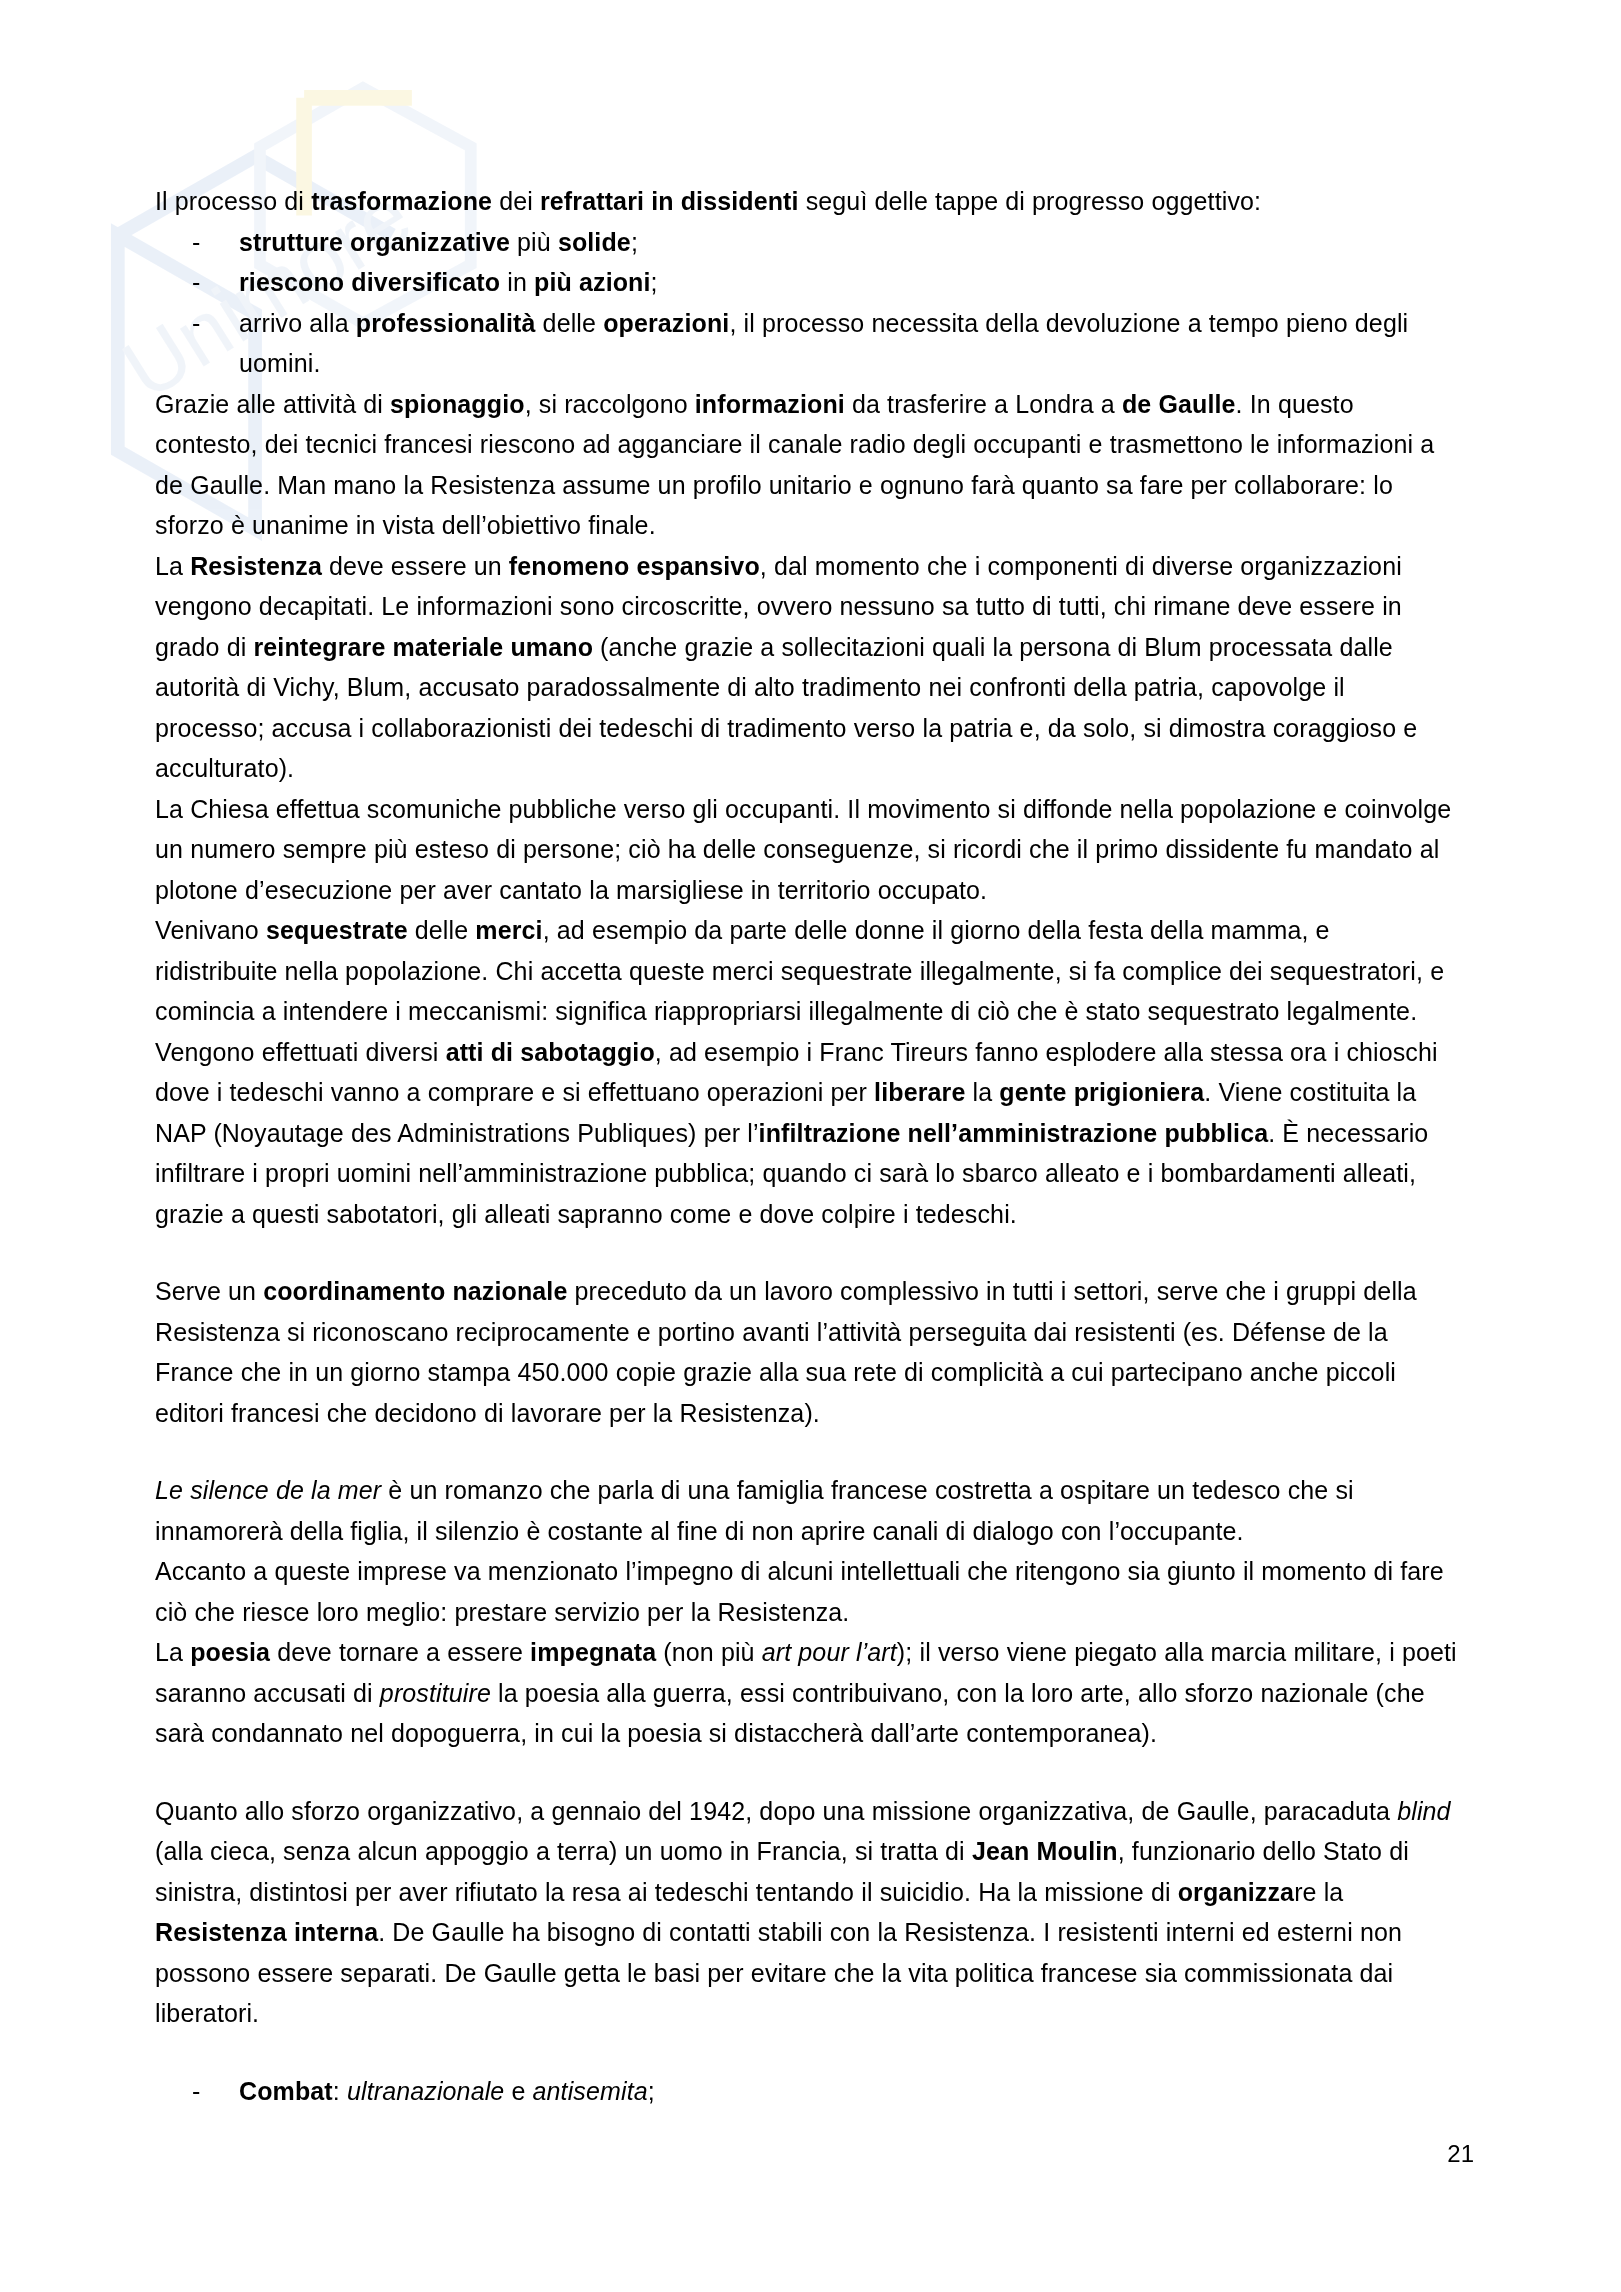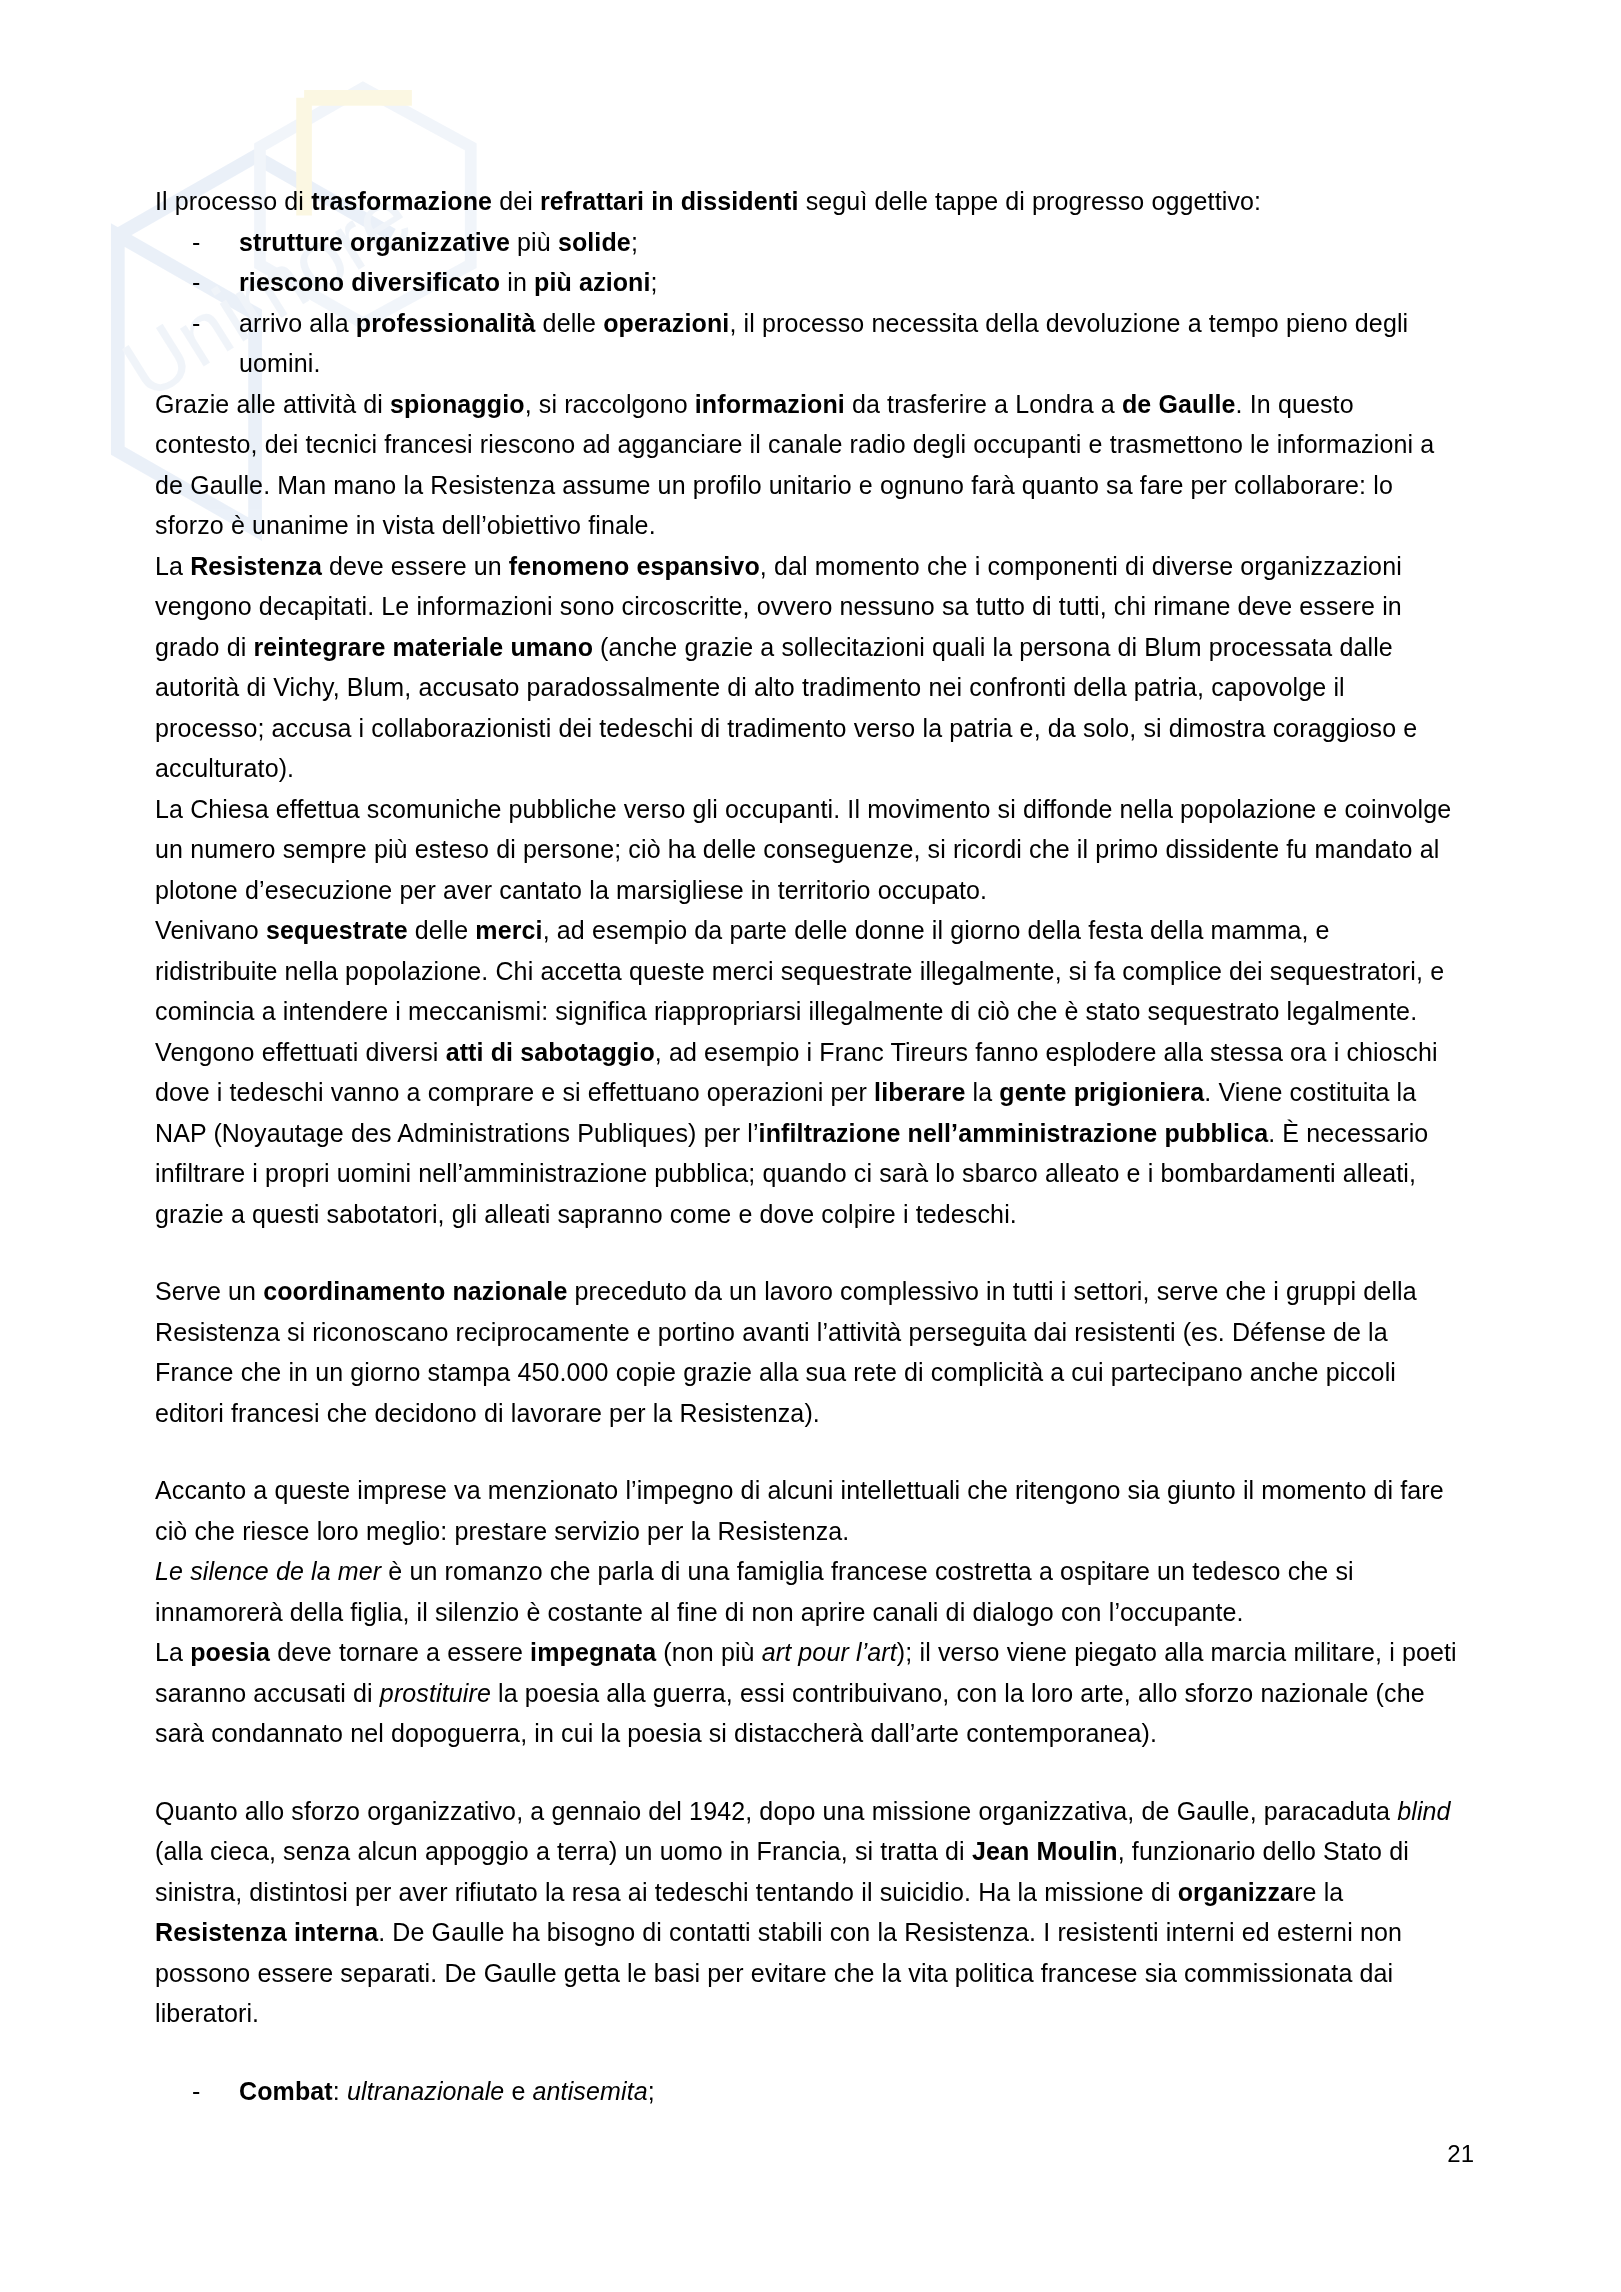--- a/index.html
+++ b/index.html
@@ -107,22 +107,22 @@
         </li>
       </ul>
       <p class="para"><span>Grazie alle attività di </span><b>spionaggio</b><span>, si raccolgono </span><b>informazioni</b><span> da trasferire a Londra a </span><b>de Gaulle</b><span>. In questo contesto, dei tecnici francesi riescono ad agganciare il canale radio degli occupanti e trasmettono le informazioni a de Gaulle. Man mano la Resistenza assume un profilo unitario e ognuno farà quanto sa fare per collaborare: lo sforzo è unanime in vista dell’obiettivo finale.</span></p>
       <p class="para"><span>La </span><b>Resistenza</b><span> deve essere un </span><b>fenomeno espansivo</b><span>, dal momento che i componenti di diverse organizzazioni vengono decapitati. Le informazioni sono circoscritte, ovvero nessuno sa tutto di tutti, chi rimane deve essere in grado di </span><b>reintegrare materiale umano</b><span> (anche grazie a sollecitazioni quali la persona di Blum processata dalle autorità di Vichy, Blum, accusato paradossalmente di alto tradimento nei confronti della patria, capovolge il processo; accusa i collaborazionisti dei tedeschi di tradimento verso la patria e, da solo, si dimostra coraggioso e acculturato).</span></p>
       <p class="para"><span>La Chiesa effettua scomuniche pubbliche verso gli occupanti. Il movimento si diffonde nella popolazione e coinvolge un numero sempre più esteso di persone; ciò ha delle conseguenze, si ricordi che il primo dissidente fu mandato al plotone d’esecuzione per aver cantato la marsigliese in territorio occupato.</span></p>
       <p class="para"><span> Venivano </span><b>sequestrate</b><span> delle </span><b>merci</b><span>, ad esempio da parte delle donne il giorno della festa della mamma, e ridistribuite nella popolazione. Chi accetta queste merci sequestrate illegalmente, si fa complice dei sequestratori, e comincia a intendere i meccanismi: significa riappropriarsi illegalmente di ciò che è stato sequestrato legalmente.</span></p>
       <p class="para"><span>Vengono effettuati diversi </span><b>atti di sabotaggio</b><span>, ad esempio i Franc Tireurs fanno esplodere alla stessa ora i chioschi dove i tedeschi vanno a comprare e si effettuano operazioni per </span><b>liberare</b><span> la </span><b>gente prigioniera</b><span>. Viene costituita la NAP (Noyautage des Administrations Publiques) per l’</span><b>infiltrazione nell’amministrazione pubblica</b><span>. È necessario infiltrare i propri uomini nell’amministrazione pubblica; quando ci sarà lo sbarco alleato e i bombardamenti alleati, grazie a questi sabotatori, gli alleati sapranno come e dove colpire i tedeschi.</span></p>
       <div class="spacer"></div>
       <p class="para"><span>Serve un </span><b>coordinamento nazionale</b><span> preceduto da un lavoro complessivo in tutti i settori, serve che i gruppi della Resistenza si riconoscano reciprocamente e portino avanti l’attività perseguita dai resistenti (es. Défense de la France che in un giorno stampa 450.000 copie grazie alla sua rete di complicità a cui partecipano anche piccoli editori francesi che decidono di lavorare per la Resistenza).</span></p>
       <div class="spacer"></div>
+      <p class="para"><i>Le silence de la mer</i><span> è un romanzo che parla di una famiglia francese costretta a ospitare un tedesco che si innamorerà della figlia, il silenzio è costante al fine di non aprire canali di dialogo con l’occupante.</span></p>
       <p class="para"><span>Accanto a queste imprese va menzionato l’impegno di alcuni intellettuali che ritengono sia giunto il momento di fare ciò che riesce loro meglio: prestare servizio per la Resistenza.</span></p>
-      <p class="para"><i>Le silence de la mer</i><span> è un romanzo che parla di una famiglia francese costretta a ospitare un tedesco che si innamorerà della figlia, il silenzio è costante al fine di non aprire canali di dialogo con l’occupante.</span></p>
       <p class="para"><span>La </span><b>poesia</b><span> deve tornare a essere </span><b>impegnata</b><span> (non più </span><i>art pour l’art</i><span>); il verso viene piegato alla marcia militare, i poeti saranno accusati di </span><i>prostituire</i><span> la poesia alla guerra, essi contribuivano, con la loro arte, allo sforzo nazionale (che sarà condannato nel dopoguerra, in cui la poesia si distaccherà dall’arte contemporanea).</span></p>
       <div class="spacer"></div>
       <p class="para"><span>Quanto allo sforzo organizzativo, a gennaio del 1942, dopo una missione organizzativa, de Gaulle, paracaduta </span><i>blind</i><span> (alla cieca, senza alcun appoggio a terra) un uomo in Francia, si tratta di </span><b>Jean Moulin</b><span>, funzionario dello Stato di sinistra, distintosi per aver rifiutato la resa ai tedeschi tentando il suicidio. Ha la missione di </span><b>organizza</b><span>re la </span><b>Resistenza interna</b><span>. De Gaulle ha bisogno di contatti stabili con la Resistenza. I resistenti interni ed esterni non possono essere separati. De Gaulle getta le basi per evitare che la vita politica francese sia commissionata dai liberatori.</span></p>
       <div class="spacer"></div>
       <ul class="dashlist">
         <li>
           <span class="dash">-</span>
           <span class="li-text"><b>Combat</b><span>: </span><i>ultranazionale</i><span> e </span><i>antisemita</i><span>;</span></span>
         </li>
       </ul>

